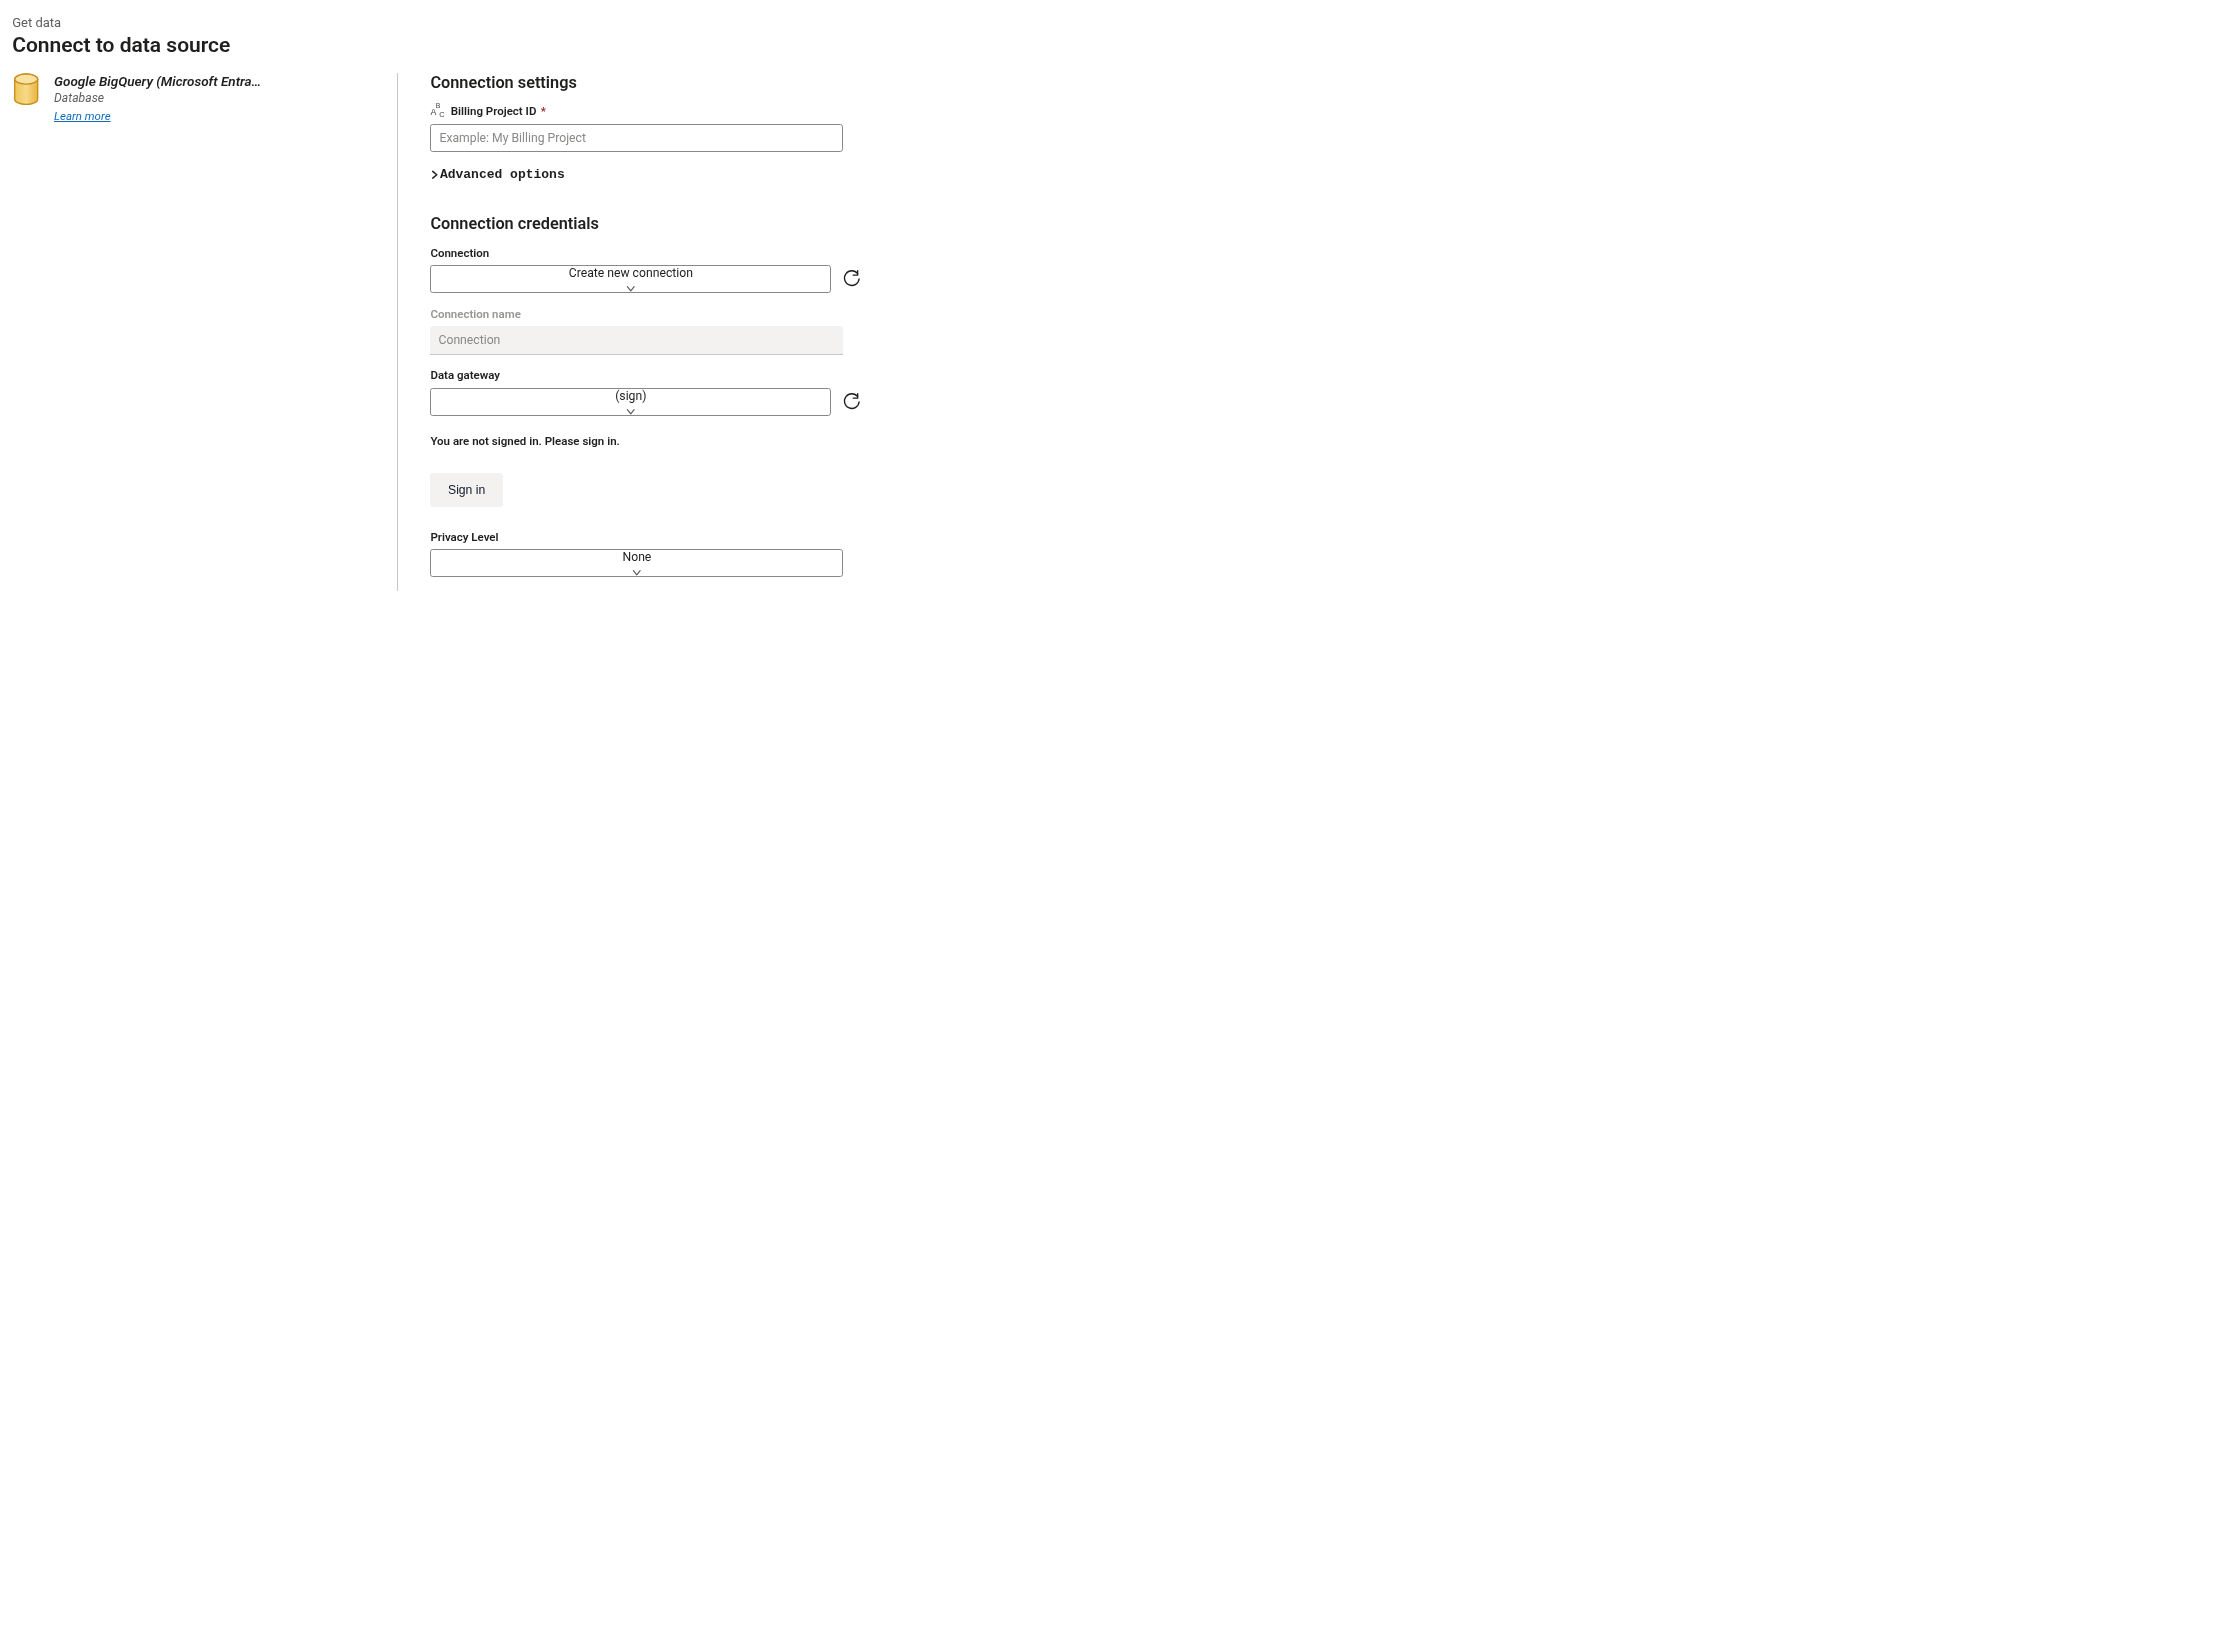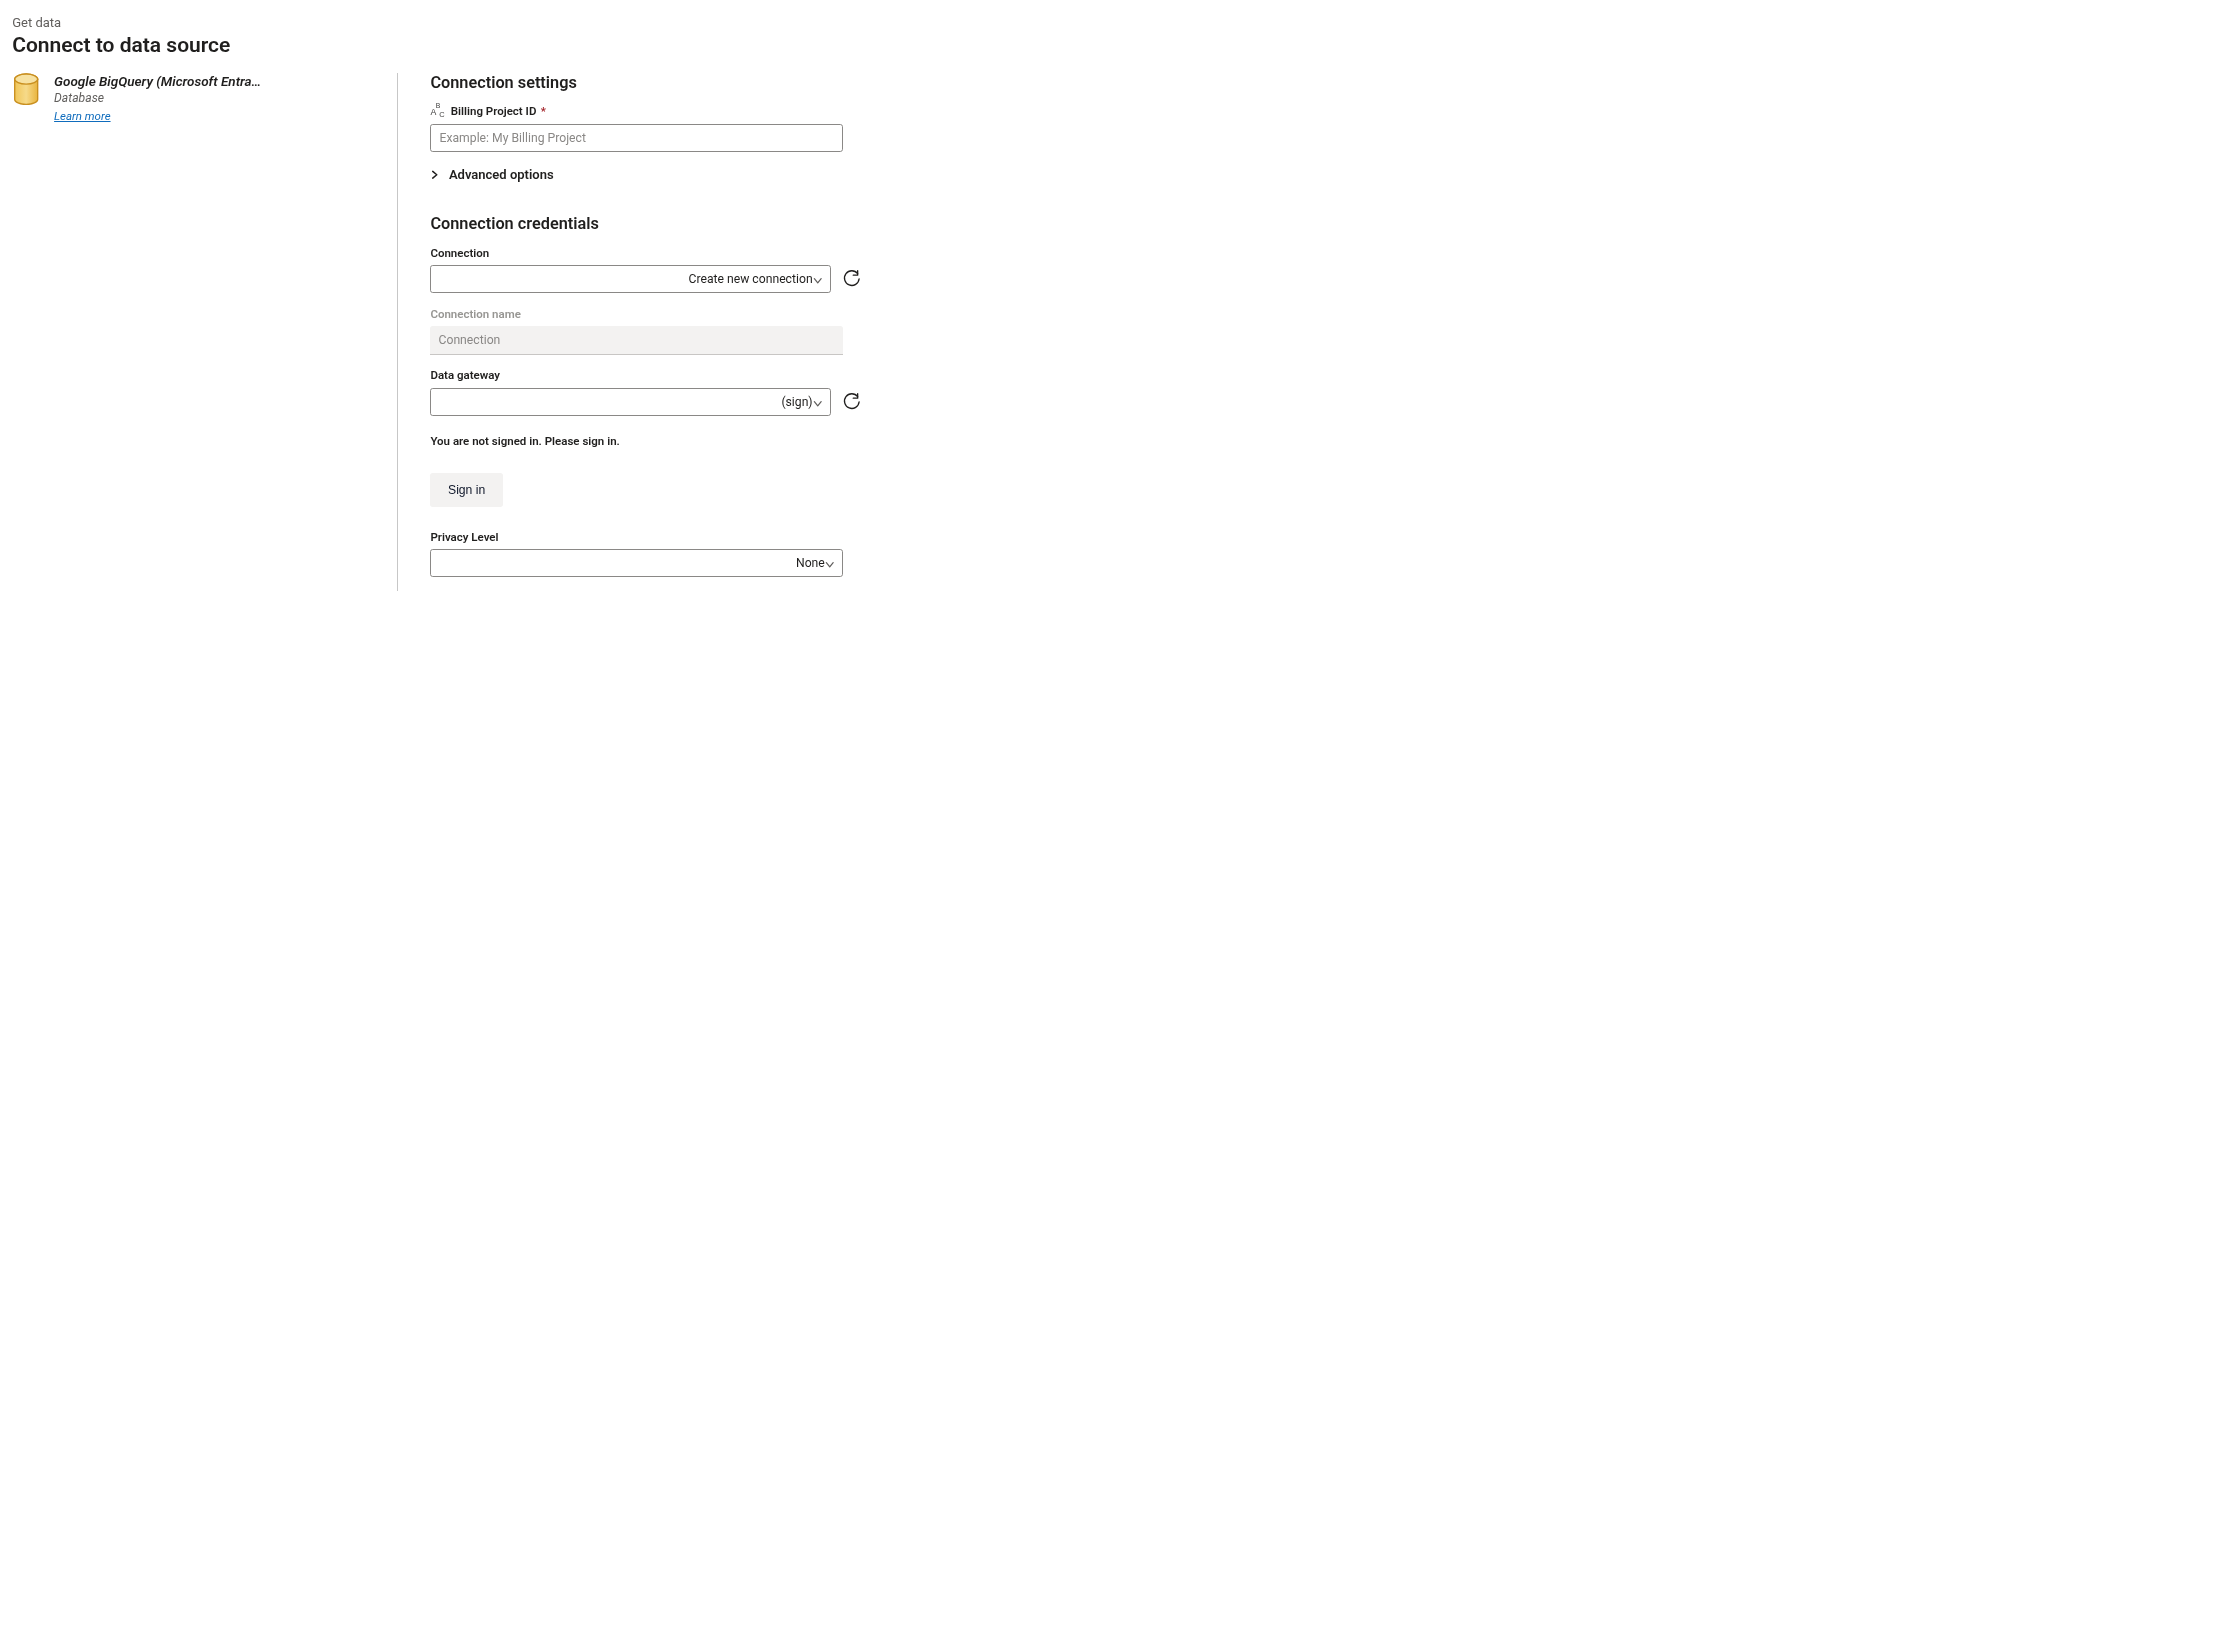--- a/index.html
+++ b/index.html
@@ -142,35 +142,37 @@
     align-items: center;
     gap: 10.8px;
     max-width: 447px;
   }
   .input-wrap.with-refresh .select,
   .input-wrap.with-refresh .text-input { flex: 1; max-width: 413px; }
 
   .select {
     display: flex;
     align-items: center;
-    justify-content: flex-end;
+    justify-content: space-between;
     cursor: pointer;
+    flex-direction: column;
   }
   .select-text { color: #201f1e; font-size:12.2px; }
   .chevron {
     width: 9.5px; height: 9.5px;
     display:inline-block;
   }
 
   .adv-row {
     display: flex;
     align-items: center;
-    gap: 9px;
+    gap: 0;
     margin-top: 15px;
     cursor: pointer;
+    font-family: Liberation Mono, monospace;
   }
   .adv-label {
     font-size: 13px;
     font-weight: 600;
     color: #201f1e;
   }
 
   .form-block { margin-bottom: 13.5px; }
 
   .signin-msg {

